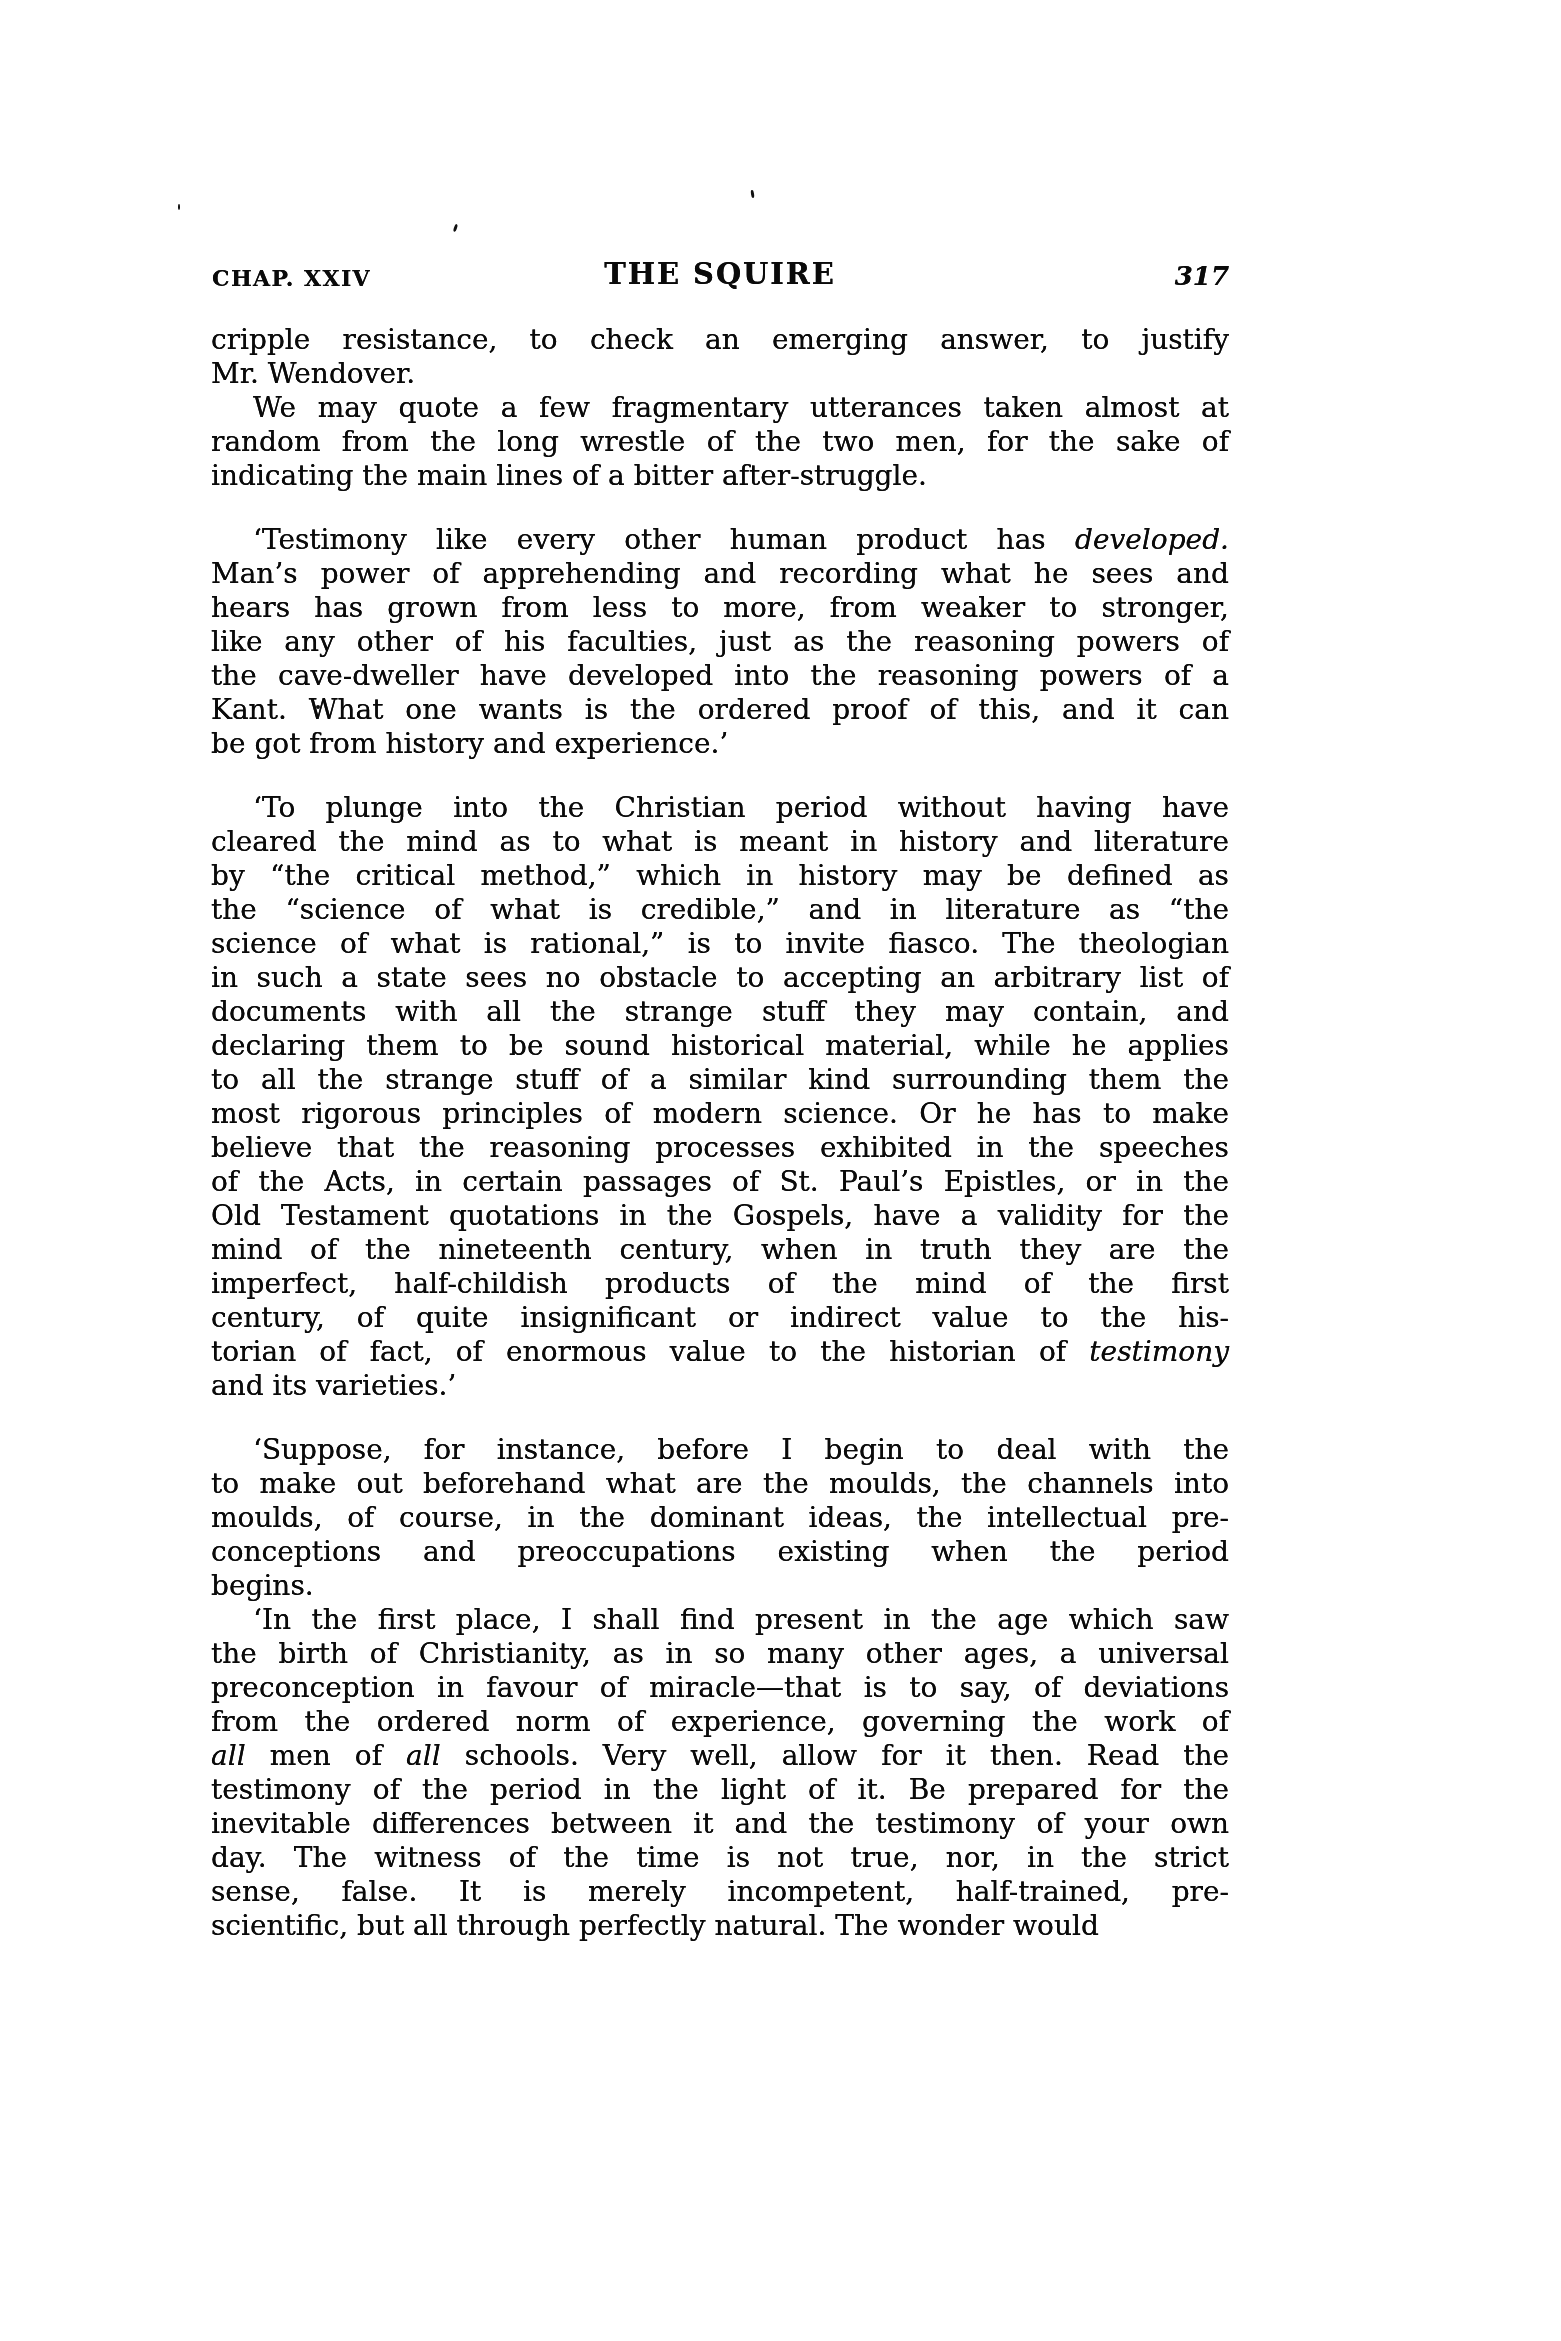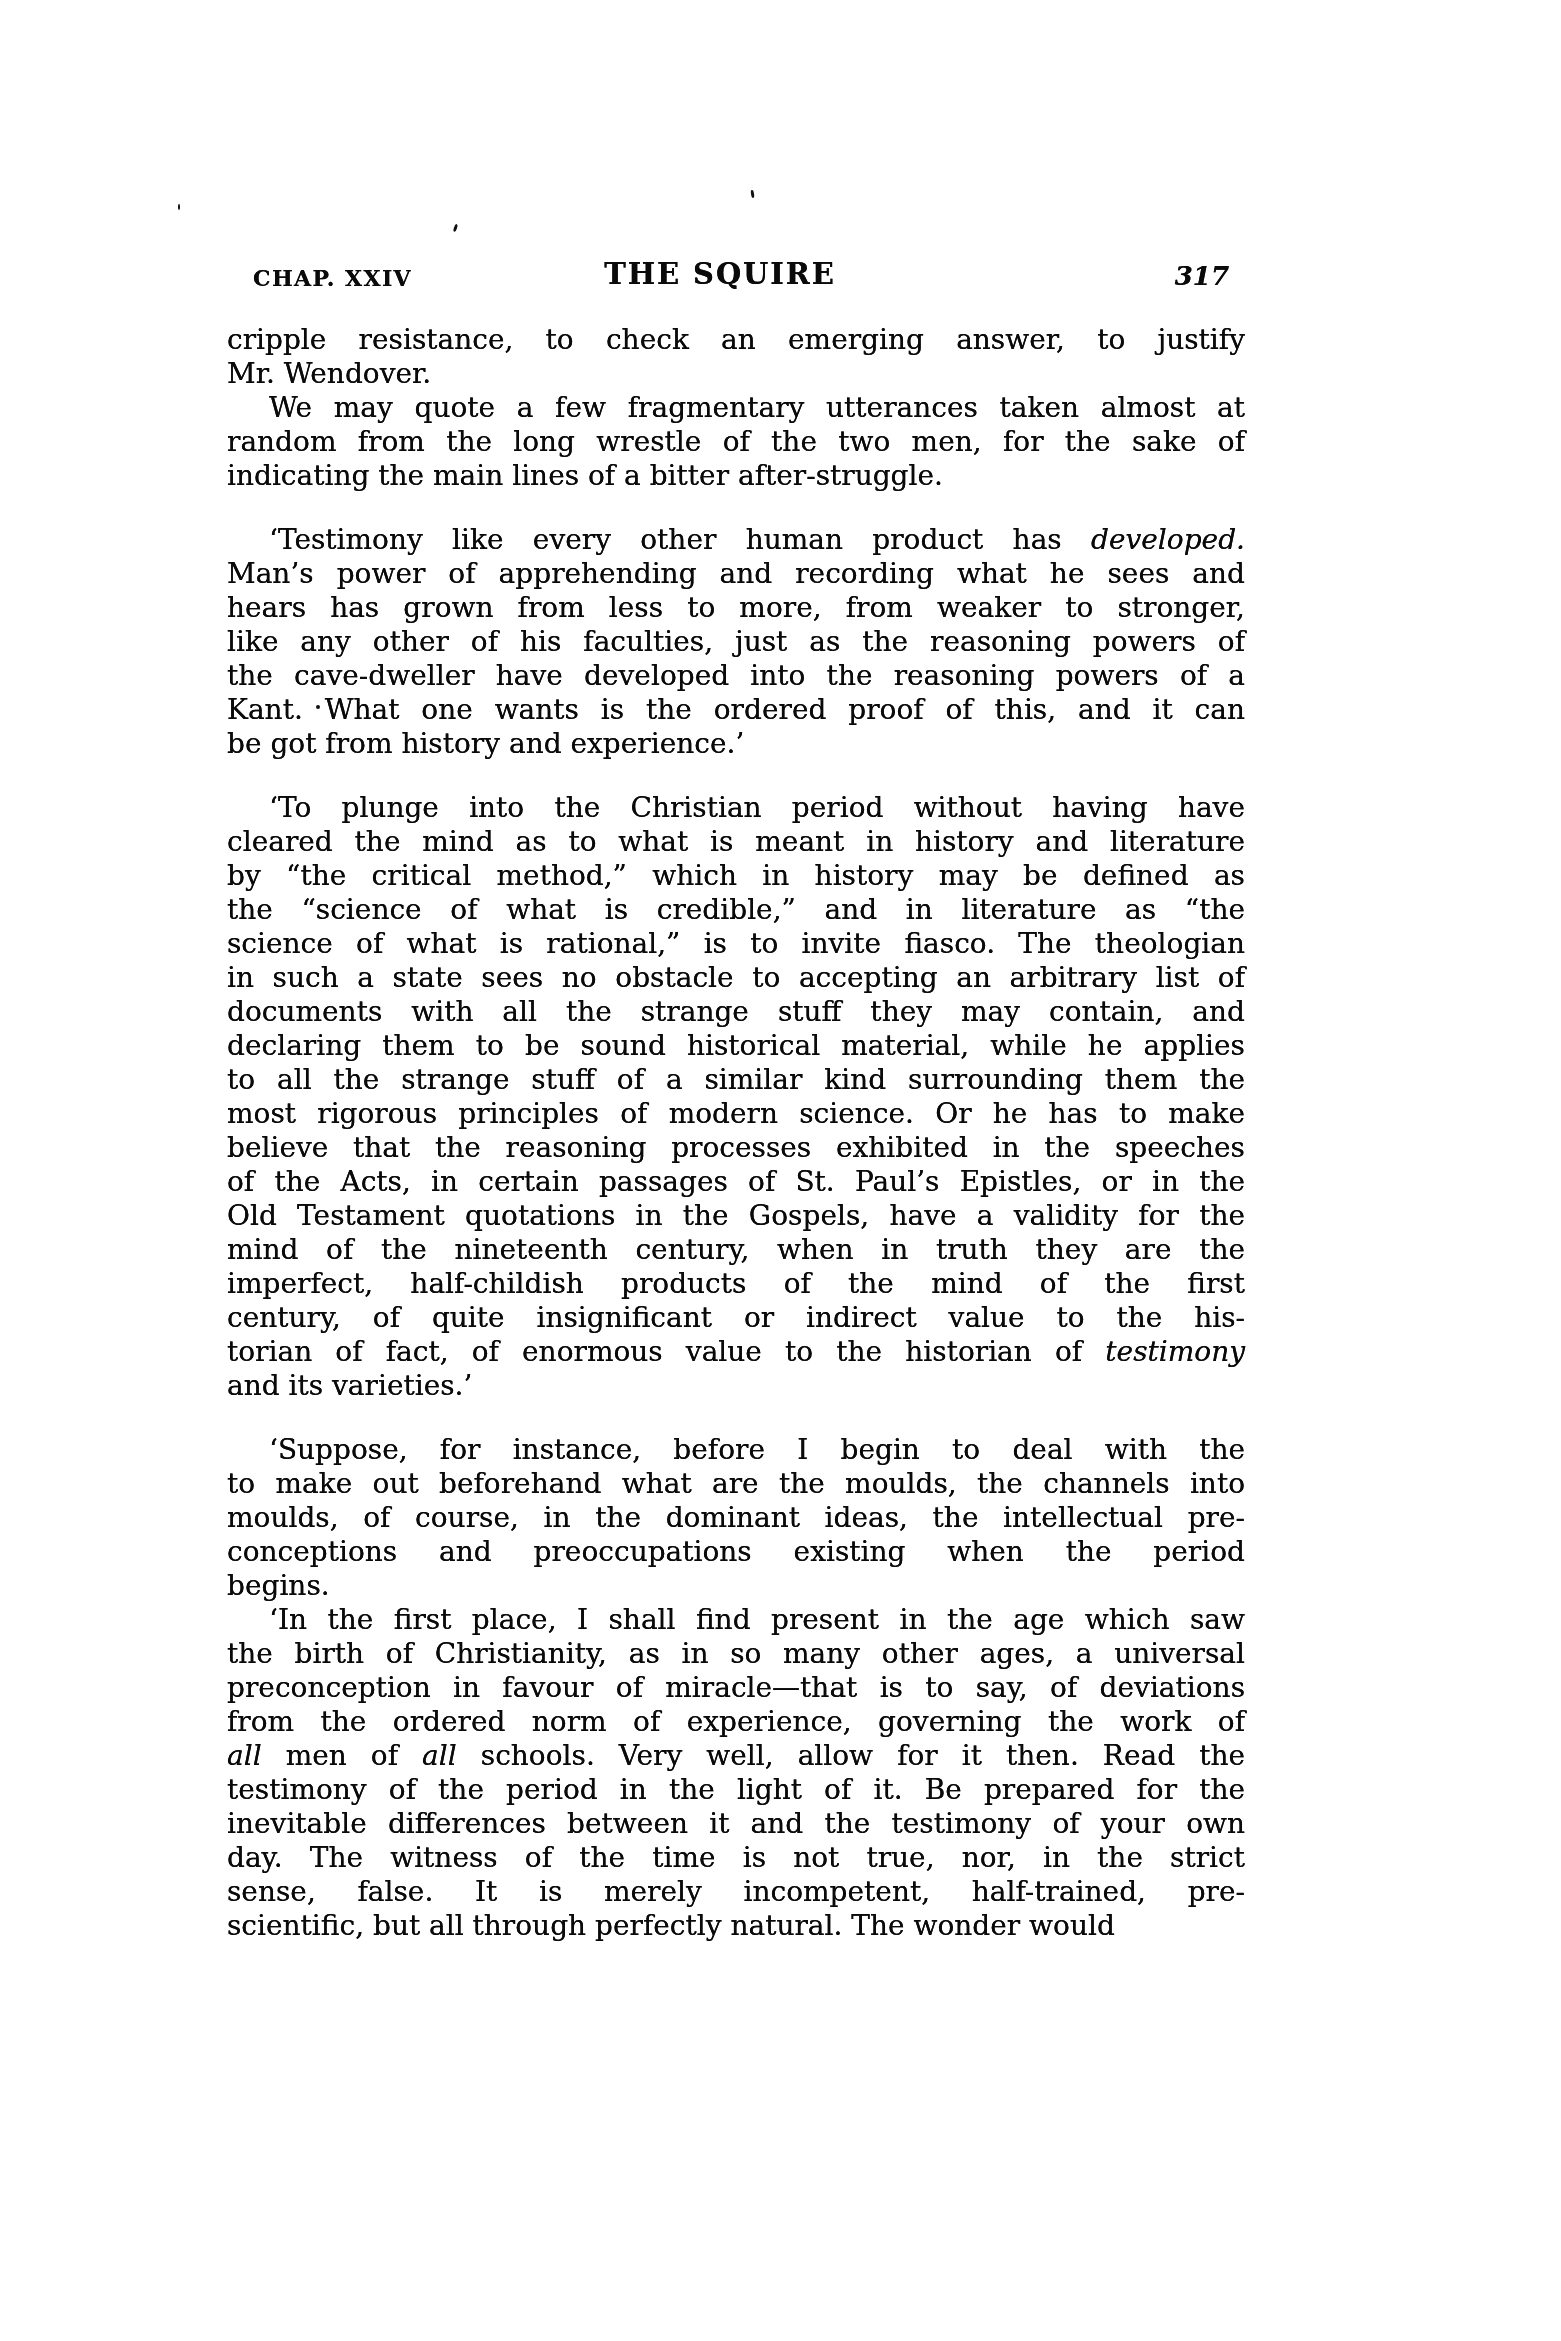--- a/index.html
+++ b/index.html
@@ -17,21 +17,20 @@
     position: absolute;
     left: 211px;
     top: 254px;
     width: 1018px;
     height: 37px;
   }
   .header .chapter {
     position: absolute; left: 1px; bottom: 0;
     font-size: 22px; font-weight: bold; letter-spacing: 1.4px;
     text-shadow: 0 0 0.5px rgba(0,0,0,0.85);
-    margin-left: 41px;
   }
   .header .title {
     position: absolute; left: 50%; bottom: 0; transform: translateX(-50%);
     font-size: 29px; font-weight: bold; letter-spacing: 1.9px;
     text-shadow: 0 0 0.5px rgba(0,0,0,0.9);
   }
   .header .pagenum {
     position: absolute; right: 0; bottom: 0;
     font-size: 26px; font-weight: bold;
     text-shadow: 0 0 0.5px rgba(0,0,0,0.9);
@@ -39,21 +38,20 @@
   }
   
   .text-block {
     position: absolute;
     left: 211px;
     top: 323px;
     width: 1018px;
     font-size: 28px;
     line-height: 34px;
     text-shadow: 0 0 0.5px rgba(0,0,0,0.9);
-    margin-left: 16px;
   }
   .para { margin: 0; }
   .para.spaced { margin-top: 30px; }
   .line {
     text-align: justify;
     text-align-last: justify;
     white-space: normal;
   }
   .line.last {
     text-align: left;

